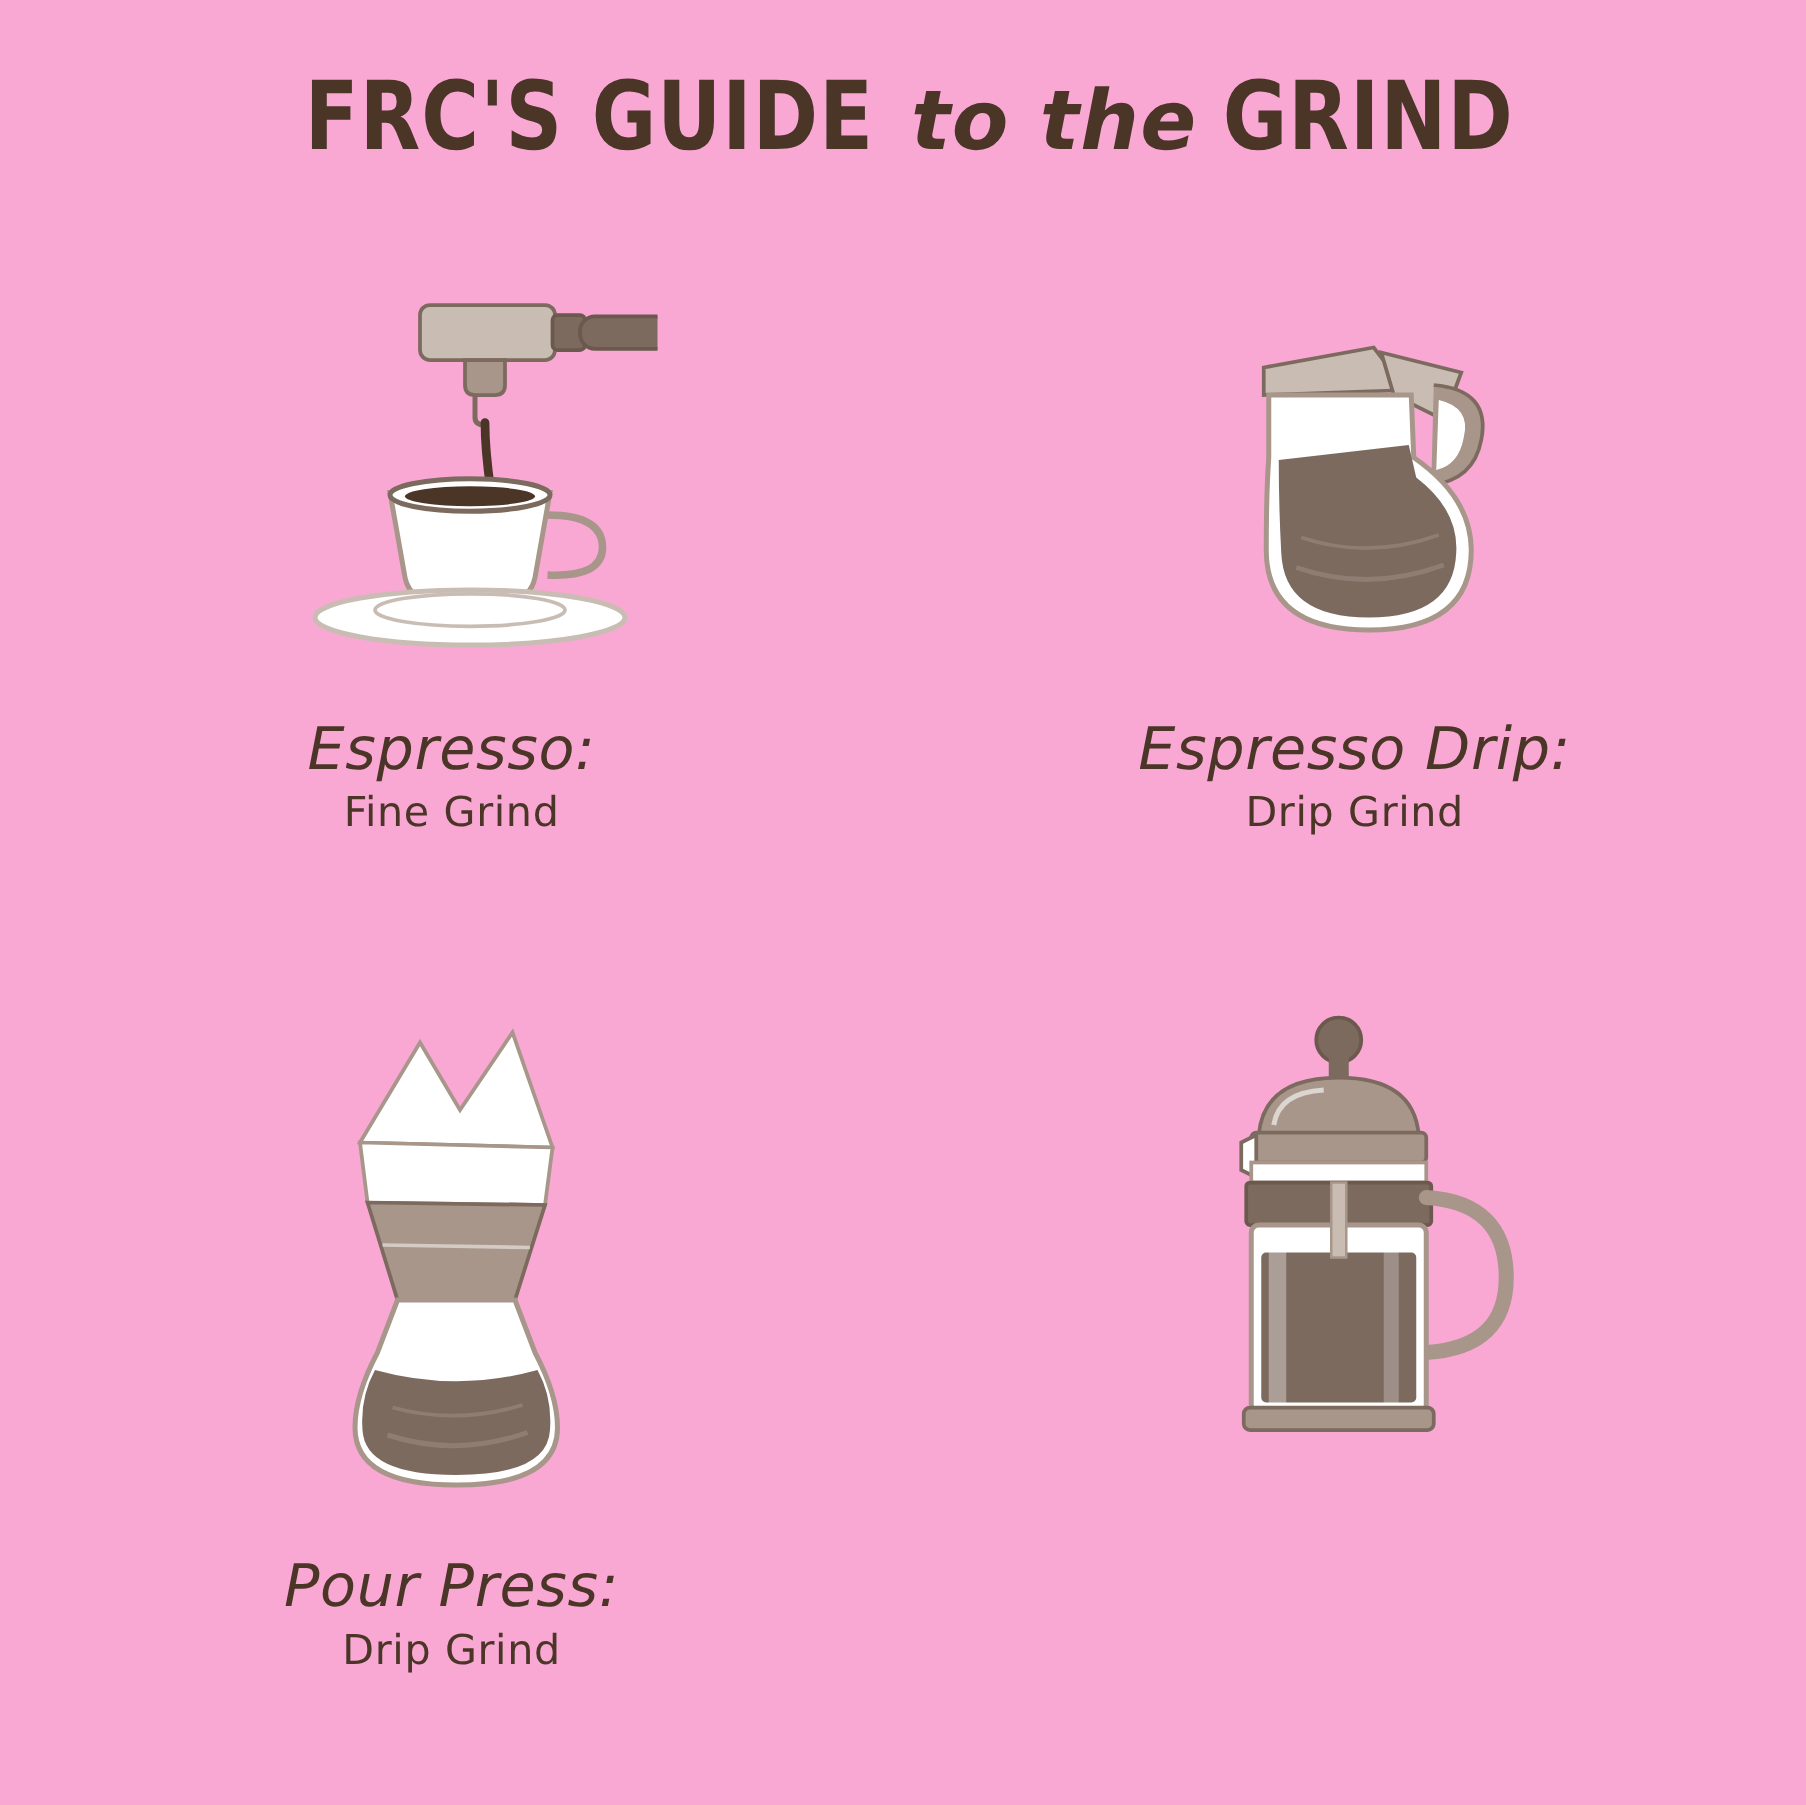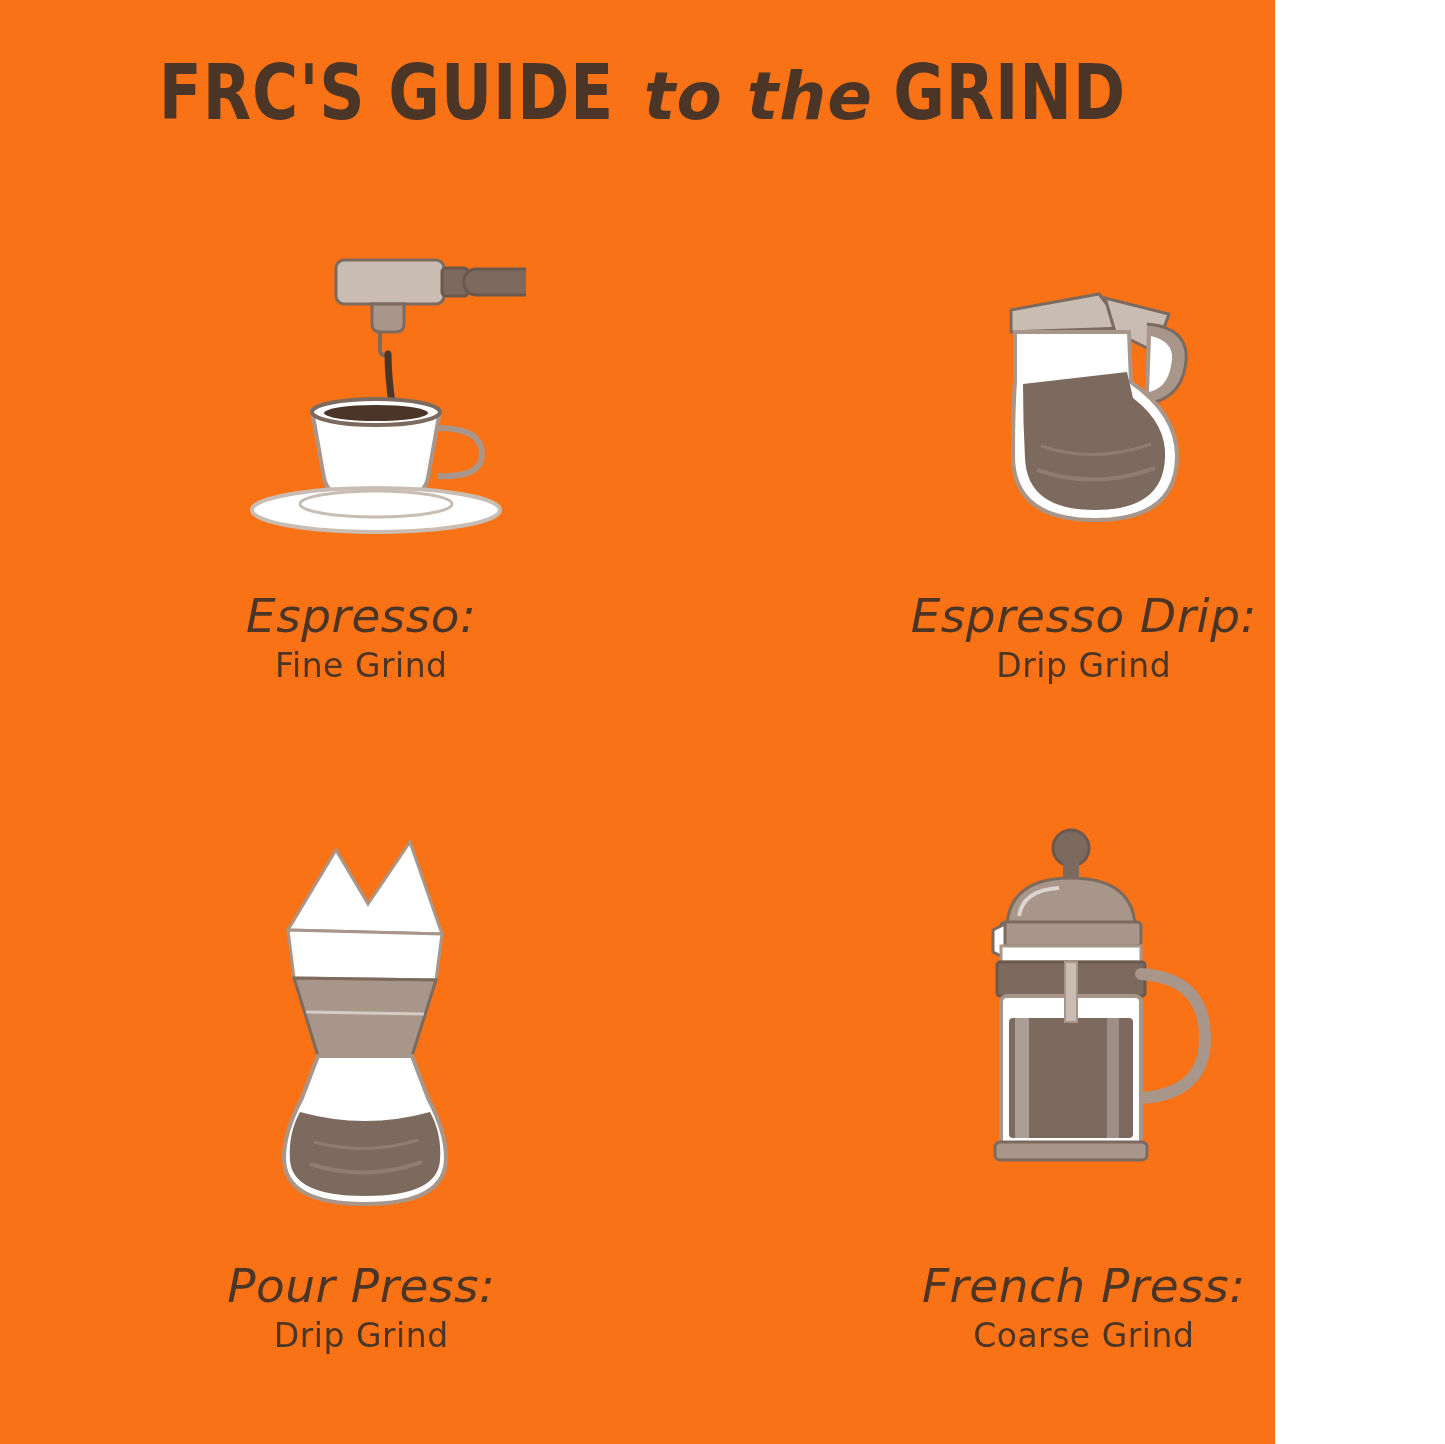--- a/index.html
+++ b/index.html
@@ -9,23 +9,23 @@
   }
   body {
     width: 1445px;
     height: 1444px;
     font-family: "Liberation Sans", sans-serif;
     color: #4a3529;
     overflow: hidden;
   }
   .poster {
     position: relative;
-    width: 1275px;
+    width: 1445px;
     height: 1444px;
-    background: #f97316;
+    background: #f9a8d4;
     box-sizing: border-box;
   }
   
   .title-wrap {
     position: absolute;
     top: 48px;
     left: 0;
     width: 100%;
     text-align: center;
   }
@@ -46,21 +46,21 @@
   .title .t-italic {
     font-style: italic;
     font-weight: bold;
     font-size: 66px;
     padding: 0 10px;
     display: inline-block;
   }
   
   .grid {
     position: absolute;
-    top: 202px;
+    top: 186px;
     left: 0;
     width: 1445px;
     height: 1200px;
     display: grid;
     grid-template-columns: 1fr 1fr;
     grid-template-rows: 1fr 1fr;
   }
   .cell {
     position: relative;
     display: flex;
@@ -210,20 +210,16 @@
           <rect x="90" y="206" width="124" height="120" rx="4" fill="#7d6a5f"></rect>
 
           <rect x="146" y="150" width="12" height="60" fill="#c9bdb3" stroke="#a79689" stroke-width="2"></rect>
 
           <rect x="96" y="190" width="14" height="140" fill="#ffffff" opacity="0.35"></rect>
           <rect x="188" y="190" width="12" height="140" fill="#ffffff" opacity="0.25"></rect>
 
           <rect x="76" y="330" width="152" height="18" rx="5" fill="#a79689" stroke="#7d6a5f" stroke-width="3"></rect>
         </svg>
       </div>
-      <div class="caption">
-        <span class="cap-line1">French Press:</span>
-        <span class="cap-line2">Coarse Grind</span>
-      </div>
     </div>
 
   </div>
 </div>
 
 </body></html>

